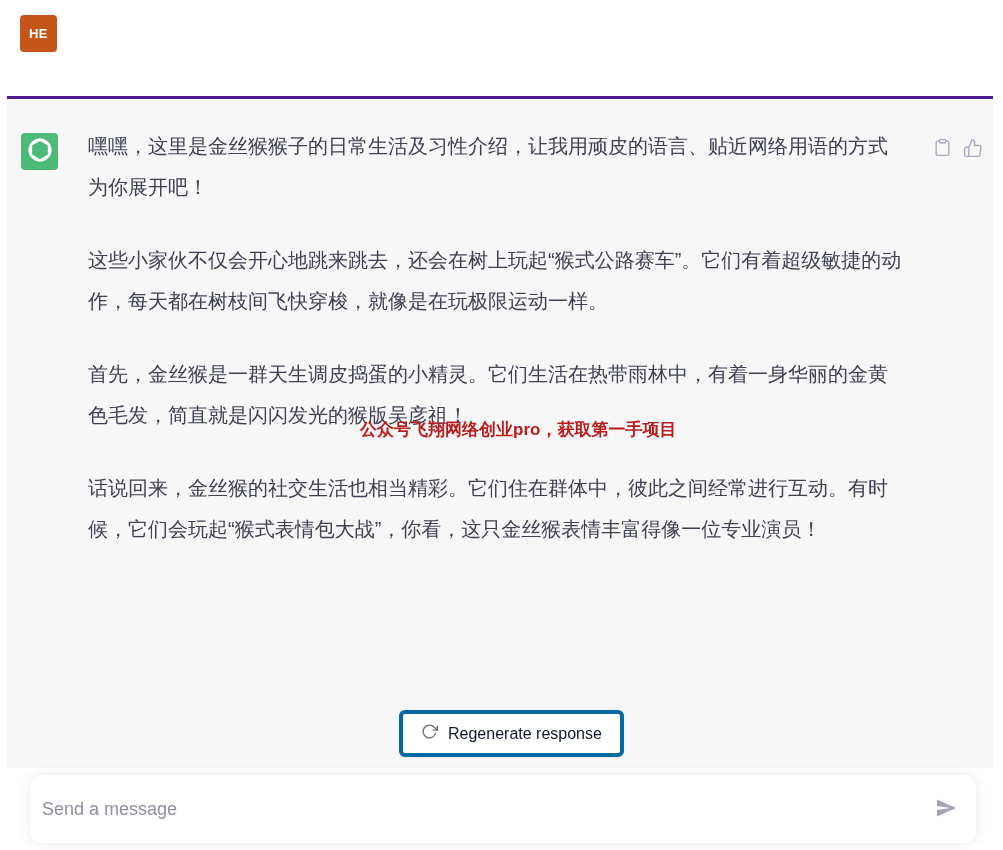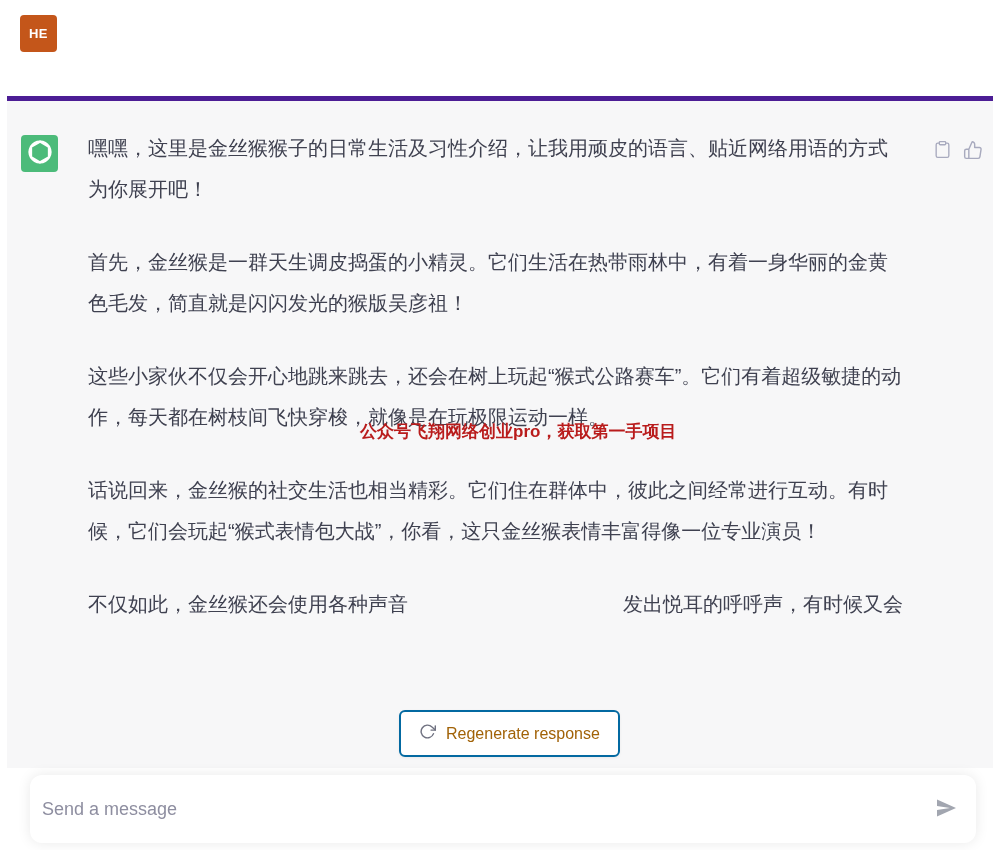--- a/index.html
+++ b/index.html
@@ -10,40 +10,40 @@
   .user-row{position:absolute;left:0;top:0;width:796px;height:96px;background:#fff;}
   .avatar{position:absolute;width:37px;height:37px;border-radius:4px;display:flex;
           align-items:center;justify-content:center;}
   .user-avatar{left:20px;top:15px;background:#C4561A;color:#fff;font-size:13px;
                font-weight:bold;letter-spacing:.5px;}
   .user-text{position:absolute;left:88px;top:23px;width:880px;font-size:20px;
              line-height:31px;color:#3F4150;}
 
   
   .assistant-block{position:absolute;left:7px;top:96px;width:986px;height:672px;
-                   background:#F7F7F8;border-top:5px solid #4c1d95;box-sizing:border-box;}
+                   background:#F7F7F8;border-top:3px solid #4c1d95;box-sizing:border-box;}
   .bot-avatar{left:14px;top:34px;background:#4CBB7A;}
   .actions{position:absolute;left:925px;top:40px;display:flex;gap:11px;}
   .icon-btn{background:none;border:none;padding:0;margin:0;cursor:pointer;width:20px;height:20px;
             display:flex;align-items:center;justify-content:center;}
   .icon-btn svg{stroke:#A8AABE;fill:none;stroke-width:1.7;stroke-linecap:round;stroke-linejoin:round;}
 
   .msg-col{position:absolute;left:81px;top:27px;width:866px;font-size:20px;
            line-height:41px;color:#3F4150;}
   .para{margin:0 0 32px;white-space:pre-line;}
   .para-last{margin:0;white-space:nowrap;}
   .mid-gap{display:inline-block;width:215px;}
 
   .watermark{position:absolute;left:353px;top:319px;font-size:17px;font-weight:bold;
              color:#b91c1c;white-space:nowrap;letter-spacing:0;}
 
   
   .regen{position:absolute;left:399px;top:710px;height:47px;padding:0 18px;display:flex;
-         align-items:center;gap:10px;background:#fff;border:2px solid #0369a1;border-radius:6px;
-         font-size:16px;color:#a16207;box-shadow:0 1px 3px rgba(0,0,0,.06);cursor:pointer;
+         align-items:center;gap:10px;background:#fff;border:4px solid #0369a1;border-radius:6px;
+         font-size:16px;color:#0f172a;box-shadow:0 1px 3px rgba(0,0,0,.06);cursor:pointer;
          font-family:inherit;}
   .regen svg{stroke:#6F7180;fill:none;stroke-width:2;stroke-linecap:round;stroke-linejoin:round;}
 
   
   .composer{position:absolute;left:30px;top:775px;width:946px;height:68px;background:#fff;
             border-radius:12px;box-shadow:0 0 14px rgba(0,0,0,.09);display:flex;align-items:center;
             padding:0 14px 0 10px;box-sizing:border-box;}
   .composer input{flex:1;border:none;outline:none;font-size:18px;color:#343541;background:transparent;
                   font-family:inherit;}
   .composer input::placeholder{color:#8E8EA0;}
@@ -102,27 +102,26 @@
           <svg width="20" height="20" viewBox="0 0 24 24">
             <path d="M14 9V5a3 3 0 0 0-3-3l-4 9v11h11.28a2 2 0 0 0 2-1.7l1.38-9a2 2 0 0 0-2-2.3zM7 22H4a2 2 0 0 1-2-2v-7a2 2 0 0 1 2-2h3"></path>
           </svg>
         </span>
       </button>
     </div>
 
     <div class="msg-col">
       <p class="para">嘿嘿，这里是金丝猴猴子的日常生活及习性介绍，让我用顽皮的语言、贴近网络用语的方式
 为你展开吧！</p>
+      <p class="para">这些小家伙不仅会开心地跳来跳去，还会在树上玩起“猴式公路赛车”。它们有着超级敏捷的动
+作，每天都在树枝间飞快穿梭，就像是在玩极限运动一样。</p>
       <p class="para">首先，金丝猴是一群天生调皮捣蛋的小精灵。它们生活在热带雨林中，有着一身华丽的金黄
 色毛发，简直就是闪闪发光的猴版吴彦祖！</p>
-      <p class="para">这些小家伙不仅会开心地跳来跳去，还会在树上玩起“猴式公路赛车”。它们有着超级敏捷的动
-作，每天都在树枝间飞快穿梭，就像是在玩极限运动一样。</p>
       <p class="para">话说回来，金丝猴的社交生活也相当精彩。它们住在群体中，彼此之间经常进行互动。有时
 候，它们会玩起“猴式表情包大战”，你看，这只金丝猴表情丰富得像一位专业演员！</p>
-      <p class="para-last"><span>不仅如此，金丝猴还会使用各种声音</span><span class="mid-gap"></span><span>发出悦耳的呼呼声，有时候又会</span></p>
     </div>
 
     <div class="watermark">公众号飞翔网络创业pro，获取第一手项目</div>
   </div>
 
   <button class="regen">
     <span>
       <svg width="17" height="17" viewBox="0 0 24 24">
         <path d="M23 4v6h-6"></path>
         <path d="M20.49 15a9 9 0 1 1-2.12-9.36L23 10"></path>

